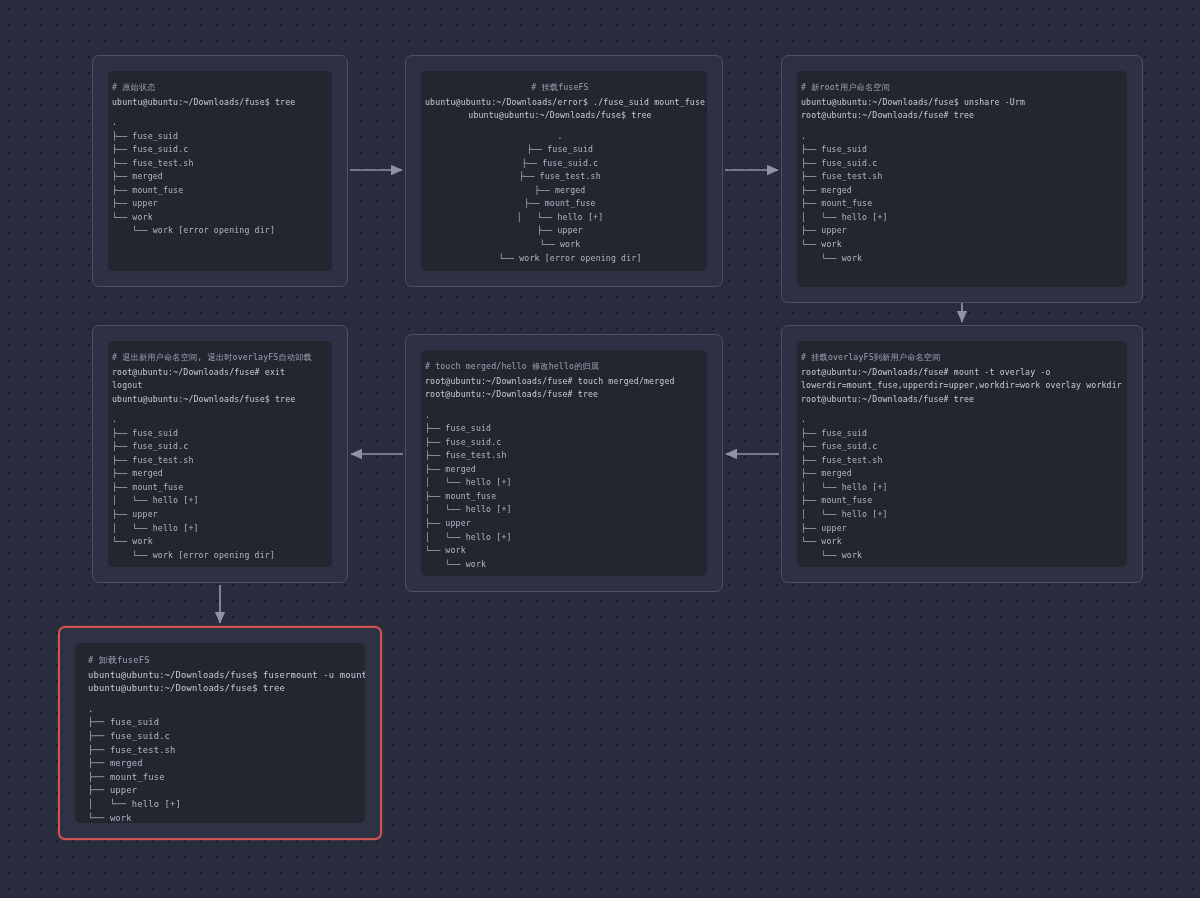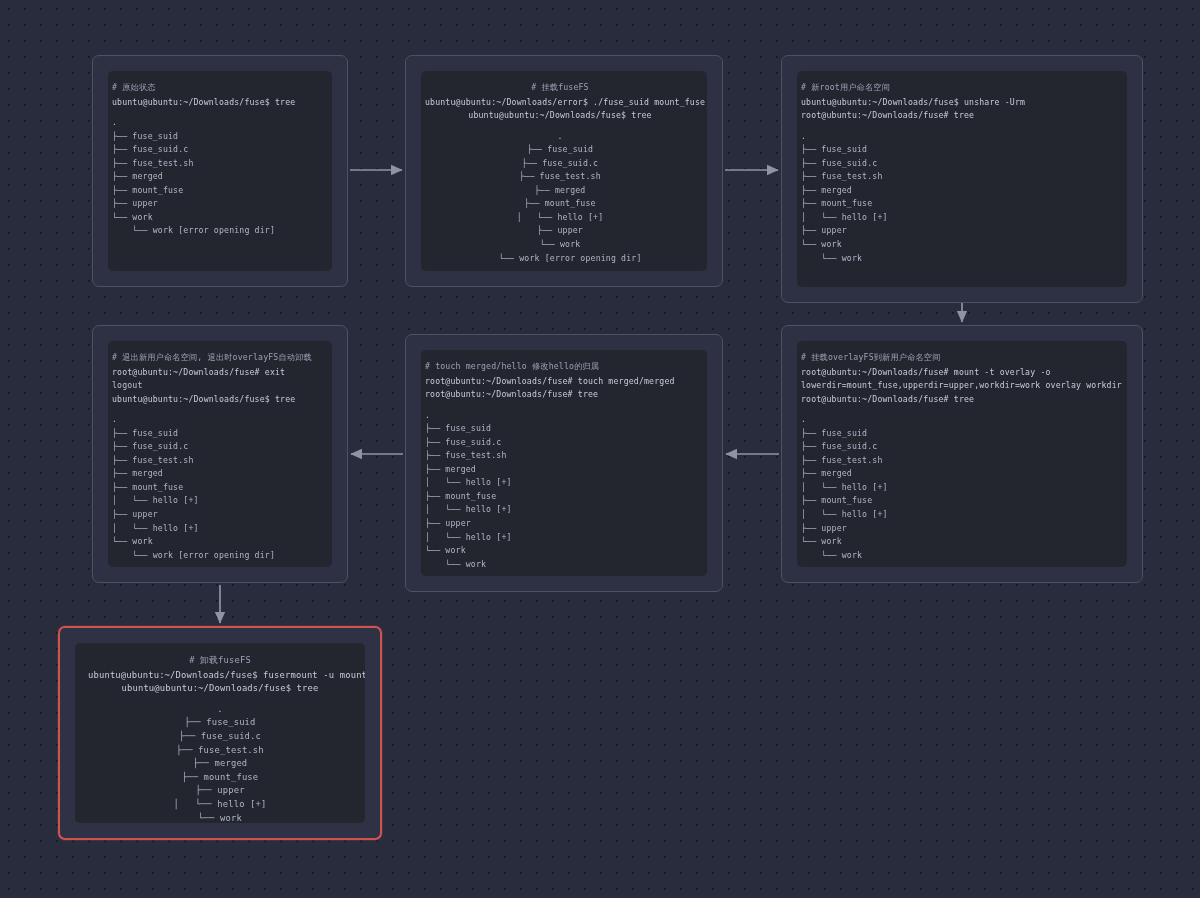--- a/index.html
+++ b/index.html
@@ -42,21 +42,20 @@
     background: #2d3143;
     border: 1px solid #4b5168;
     border-radius: 7px;
     padding: 15px;
     display: flex;
   }
   .node.flagged {
     border: 2px solid #cf5350;
     background: #2f3145;
     box-shadow: 0 0 0 1px rgba(207,83,80,0.18);
-    text-align: center;
   }
 
   .terminal {
     background: #23262f;
     border-radius: 5px;
     padding: 10px 12px 12px 4px;
     width: 100%;
     overflow: hidden;
   }
 

